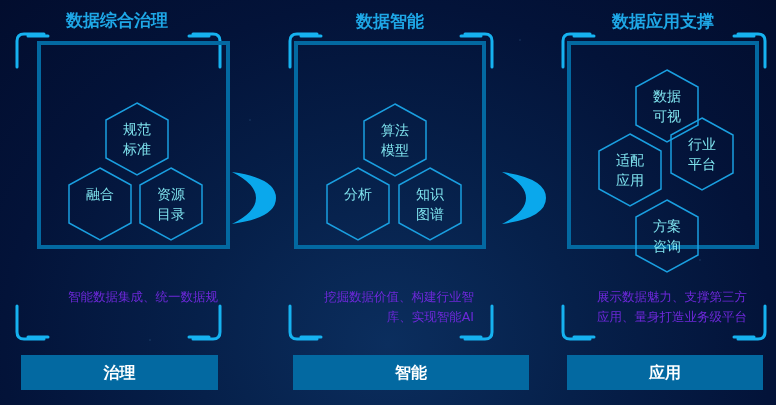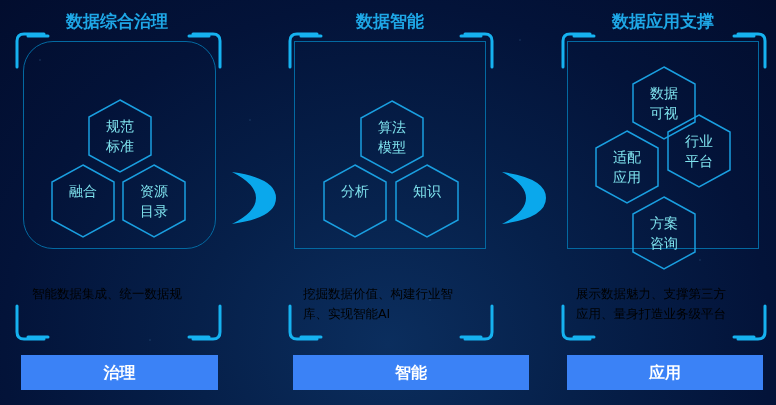--- a/index.html
+++ b/index.html
@@ -12,54 +12,54 @@
     background-image:
       radial-gradient(1px 1px at 40px 60px, rgba(120,200,255,.35), transparent),
       radial-gradient(1px 1px at 250px 120px, rgba(120,200,255,.3), transparent),
       radial-gradient(1px 1px at 520px 40px, rgba(120,200,255,.3), transparent),
       radial-gradient(1px 1px at 700px 260px, rgba(120,200,255,.3), transparent),
       radial-gradient(1px 1px at 150px 340px, rgba(120,200,255,.3), transparent),
       radial-gradient(1px 1px at 430px 300px, rgba(120,200,255,.3), transparent);
   }
   .panel-title { position:absolute; top:8px; height:26px; line-height:26px; text-align:center;
     color:#1ea7e6; font-size:17px; font-weight:bold; letter-spacing:0px; }
-  .box { position:absolute; top:41px; height:208px; border:1px solid #0369a1; box-sizing:border-box; }
+  .box { position:absolute; top:41px; height:208px; border:4px solid #0369a1; box-sizing:border-box; }
   .bracket { position:absolute; width:36px; height:38px; }
-  .desc { position:absolute; left:0; right:0; top:242px; text-align:left; color:#000000;
+  .desc { position:absolute; left:0; right:0; top:242px; text-align:right; color:#6d28d9;
     font-size:12.5px; line-height:20px; padding:0 8px; }
-  .btn { position:absolute; top:355px; height:35px; background:#3b82f6; color:#fff;
+  .btn { position:absolute; top:355px; height:35px; background:#0369a1; color:#fff;
     font-weight:bold; font-size:16px; line-height:35px; text-align:center; cursor:pointer; }
   .hex { position:absolute; width:66px; height:74px; }
   .hex svg { position:absolute; left:0; top:0; }
   .hex .lbl { position:absolute; left:0; right:0; top:17px; text-align:center; color:#7fe3ee;
     font-size:14px; line-height:20px; }
   .crescent { position:absolute; top:170px; width:50px; height:56px; cursor:pointer; }
 </style>
 </head>
 <body>
 
 <div class="stars"></div>
 
 <div>
-  <div class="panel-title" style="left:21px;width:192px;">数据综合治理</div>
+  <div class="panel-title" style="left:21px;width:192px;font-family:Liberation Serif, serif;">数据综合治理</div>
 
   <svg class="bracket" style="left:14px;top:31px;" viewBox="0 0 36 38">
       <path d="M3 36 V10 Q3 3 10 3 H30 M14 5 H34" stroke="#16b2f0" stroke-width="3" fill="none" stroke-linecap="round"></path>
     </svg>
   <svg class="bracket" style="left:187px;top:31px;" viewBox="0 0 36 38">
       <path d="M33 36 V10 Q33 3 26 3 H6 M22 5 H2" stroke="#16b2f0" stroke-width="3" fill="none" stroke-linecap="round"></path>
     </svg>
   <svg class="bracket" style="left:14px;top:304px;" viewBox="0 0 36 38">
       <path d="M3 2 V28 Q3 35 10 35 H30 M14 33 H34" stroke="#16b2f0" stroke-width="3" fill="none" stroke-linecap="round"></path>
     </svg>
   <svg class="bracket" style="left:187px;top:304px;" viewBox="0 0 36 38">
       <path d="M33 2 V28 Q33 35 26 35 H6 M22 33 H2" stroke="#16b2f0" stroke-width="3" fill="none" stroke-linecap="round"></path>
     </svg>
 
-  <div class="box" style="left:23px;width:193px;border-radius:30px;">
+  <div class="box" style="left:37px;width:193px;">
     <div class="hex" style="left:63px;top:57px;">
       <svg width="66" height="74" viewBox="0 0 66 74">
           <polygon points="33,1 64,18 64,56 33,73 2,56 2,18" fill="none" stroke="#1a9fe0" stroke-width="1.5"></polygon>
         </svg>
       <div class="lbl">
           <div>规范</div>
           <div>标准</div>
         </div>
     </div>
     <div class="hex" style="left:26px;top:122px;">
@@ -122,20 +122,21 @@
       <div class="lbl">
           <div>分析</div>
         </div>
     </div>
     <div class="hex" style="left:99px;top:122px;">
       <svg width="66" height="74" viewBox="0 0 66 74">
           <polygon points="33,1 64,18 64,56 33,73 2,56 2,18" fill="none" stroke="#1a9fe0" stroke-width="1.5"></polygon>
         </svg>
       <div class="lbl">
           <div>知识</div>
+          <div>图谱</div>
         </div>
     </div>
     <div class="desc">
       <div>挖掘数据价值、构建行业智</div>
       <div>库、实现智能AI</div>
     </div>
   </div>
   <div class="btn" style="left:293px;width:236px;">智能</div>
 </div>
 

